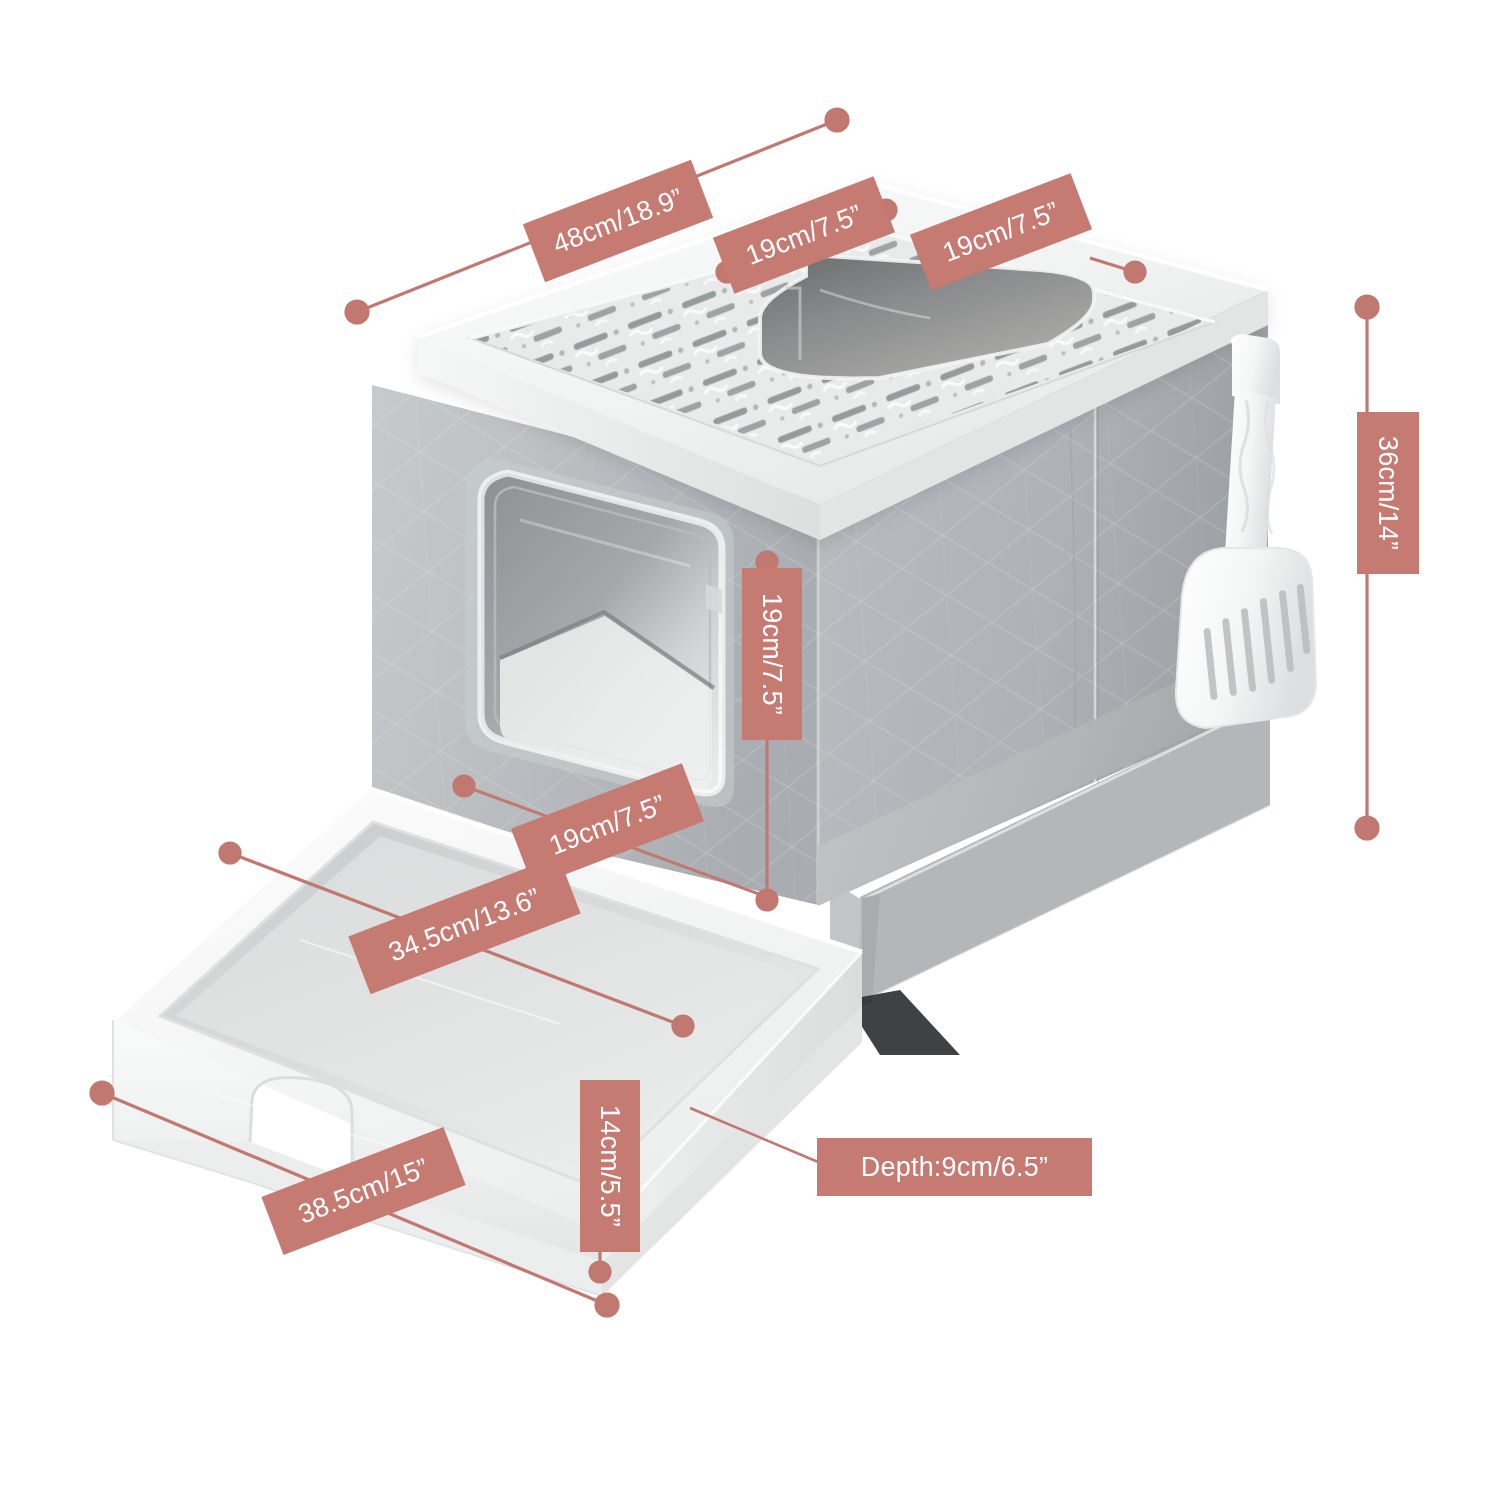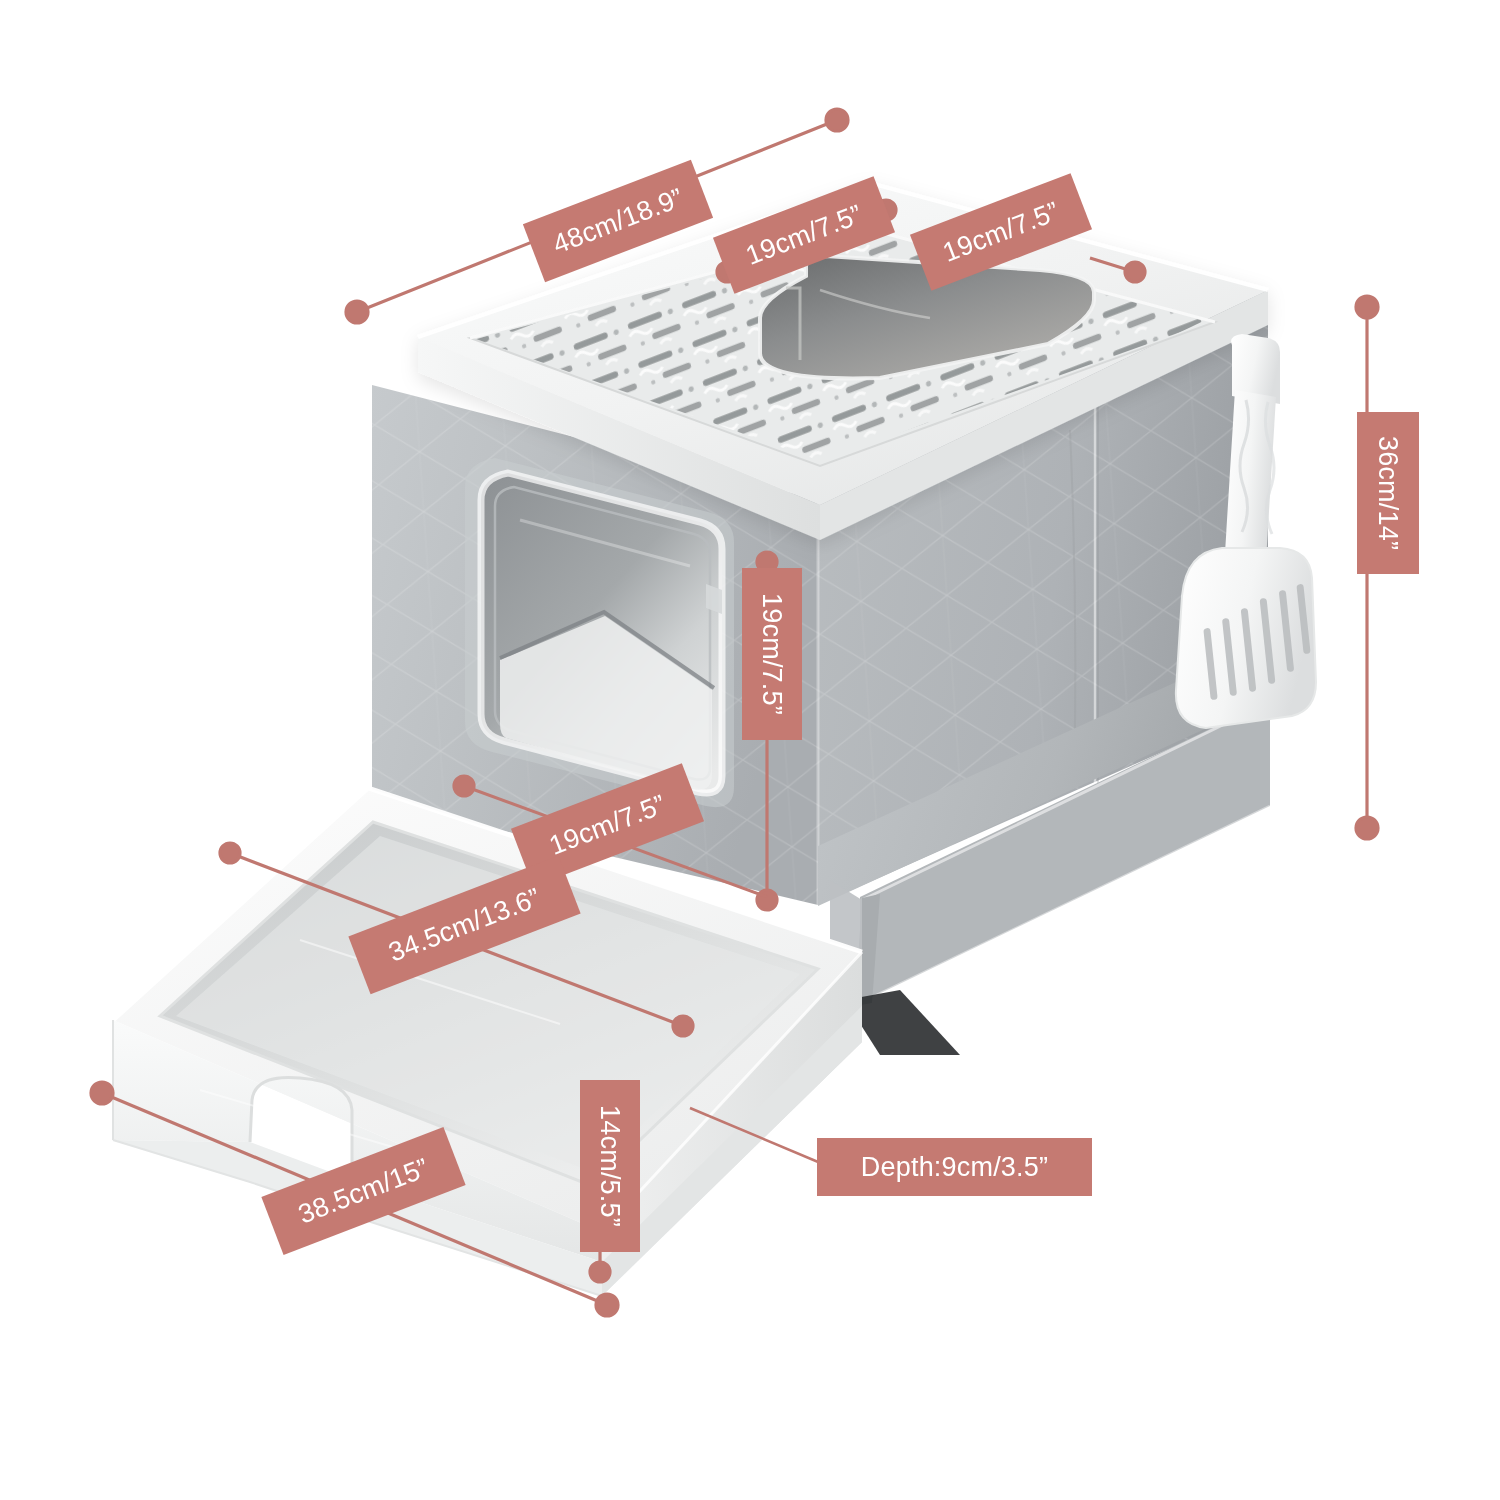--- a/index.html
+++ b/index.html
@@ -342,17 +342,17 @@
     <div class="dim-label" style="left:686px; top:624px; width:172px; height:60px; font-size:27px; transform:rotate(90deg);">19cm/7.5”</div>
 
     <div class="dim-label" style="left:516px; top:794px; width:183px; height:62px; font-size:27px; transform:rotate(-21deg);">19cm/7.5”</div>
 
     <div class="dim-label" style="left:352px; top:894px; width:225px; height:62px; font-size:27px; transform:rotate(-21deg);">34.5cm/13.6”</div>
 
     <div class="dim-label" style="left:524px; top:1136px; width:172px; height:60px; font-size:27px; transform:rotate(90deg);">14cm/5.5”</div>
 
     <div class="dim-label" style="left:266px; top:1160px; width:195px; height:62px; font-size:27px; transform:rotate(-21deg);">38.5cm/15”</div>
 
-    <div class="dim-label" style="left:817px; top:1138px; width:275px; height:58px; font-size:27px;">Depth:9cm/3.5”</div>
+    <div class="dim-label" style="left:817px; top:1138px; width:275px; height:58px; font-size:27px;">Depth:9cm/6.5”</div>
 
   </div>
 
 </div>
 
 </body></html>

